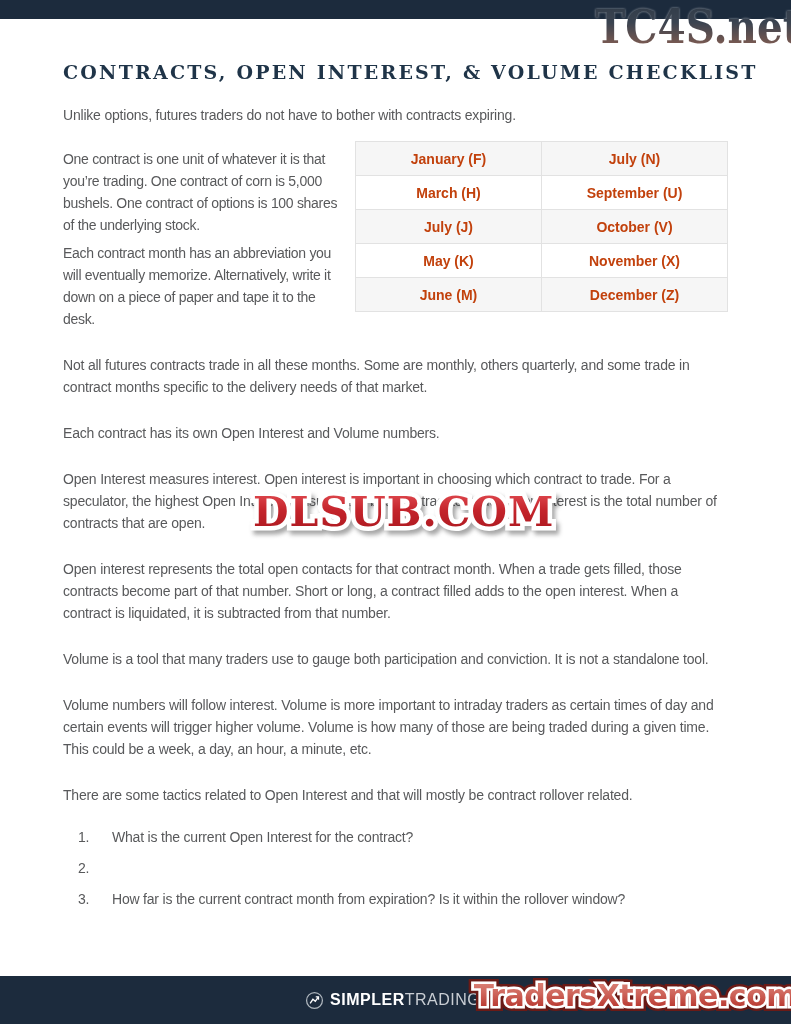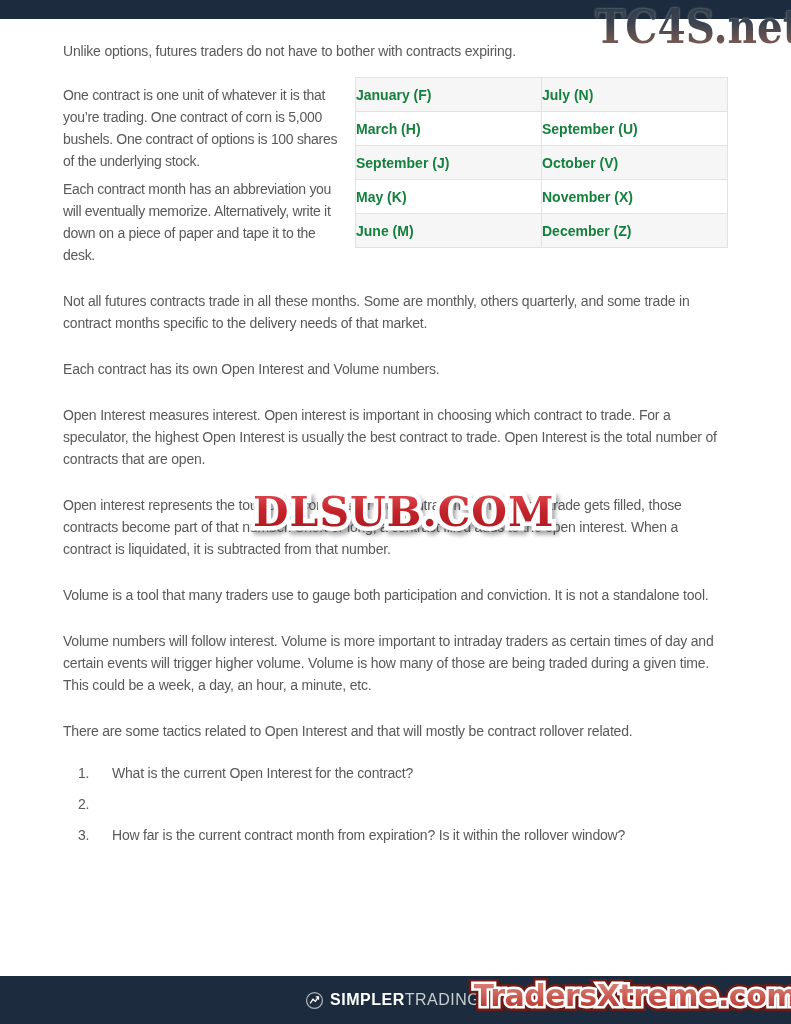--- a/index.html
+++ b/index.html
@@ -68,24 +68,25 @@
   table.months {
     flex: 1 1 auto;
     width: 380px;
     border-collapse: collapse;
     align-self: flex-start;
   }
   table.months td {
     width: 50%;
     height: 34px;
     border: 1px solid #e2e2e2;
+    text-align: center;
     vertical-align: middle;
     font-size: 14px;
     font-weight: bold;
-    color: #15803d;
+    color: #c2410c;
   }
   table.months tr:nth-child(odd) td { background: #f6f6f6; }
   table.months tr:nth-child(even) td { background: #ffffff; }
 
   
   .checklist { margin-top: 20px; }
   .check-item { display: flex; margin-bottom: 9px; line-height: 22px; font-size: 14px; letter-spacing: -0.2px; }
   .check-item .num { width: 20px; margin-left: 15px; text-align: left; }
   .check-item .txt { margin-left: 14px; }
 
@@ -154,40 +155,41 @@
 </style>
 </head>
 <body>
 
 <div class="top-bar"></div>
 
 <div class="wm-tc4s">TC4S.net</div>
 
 <div class="content">
 
+  <h1 class="title">CONTRACTS, OPEN INTEREST, &amp; VOLUME CHECKLIST</h1>
 
   <p class="body-p intro">Unlike options, futures traders do not have to bother with contracts expiring.</p>
 
   <div class="columns">
     <div class="col-text">
       <p class="body-p">One contract is one unit of whatever it is that you’re trading. One contract of corn is 5,000 bushels. One contract of options is 100 shares of the underlying stock.</p>
       <p class="body-p">Each contract month has an abbreviation you will eventually memorize. Alternatively, write it down on a piece of paper and tape it to the desk.</p>
     </div>
     <table class="months">
       <tbody>
         <tr>
           <td>January (F)</td>
           <td>July (N)</td>
         </tr>
         <tr>
           <td>March (H)</td>
           <td>September (U)</td>
         </tr>
         <tr>
-          <td>September (J)</td>
+          <td>July (J)</td>
           <td>October (V)</td>
         </tr>
         <tr>
           <td>May (K)</td>
           <td>November (X)</td>
         </tr>
         <tr>
           <td>June (M)</td>
           <td>December (Z)</td>
         </tr>

